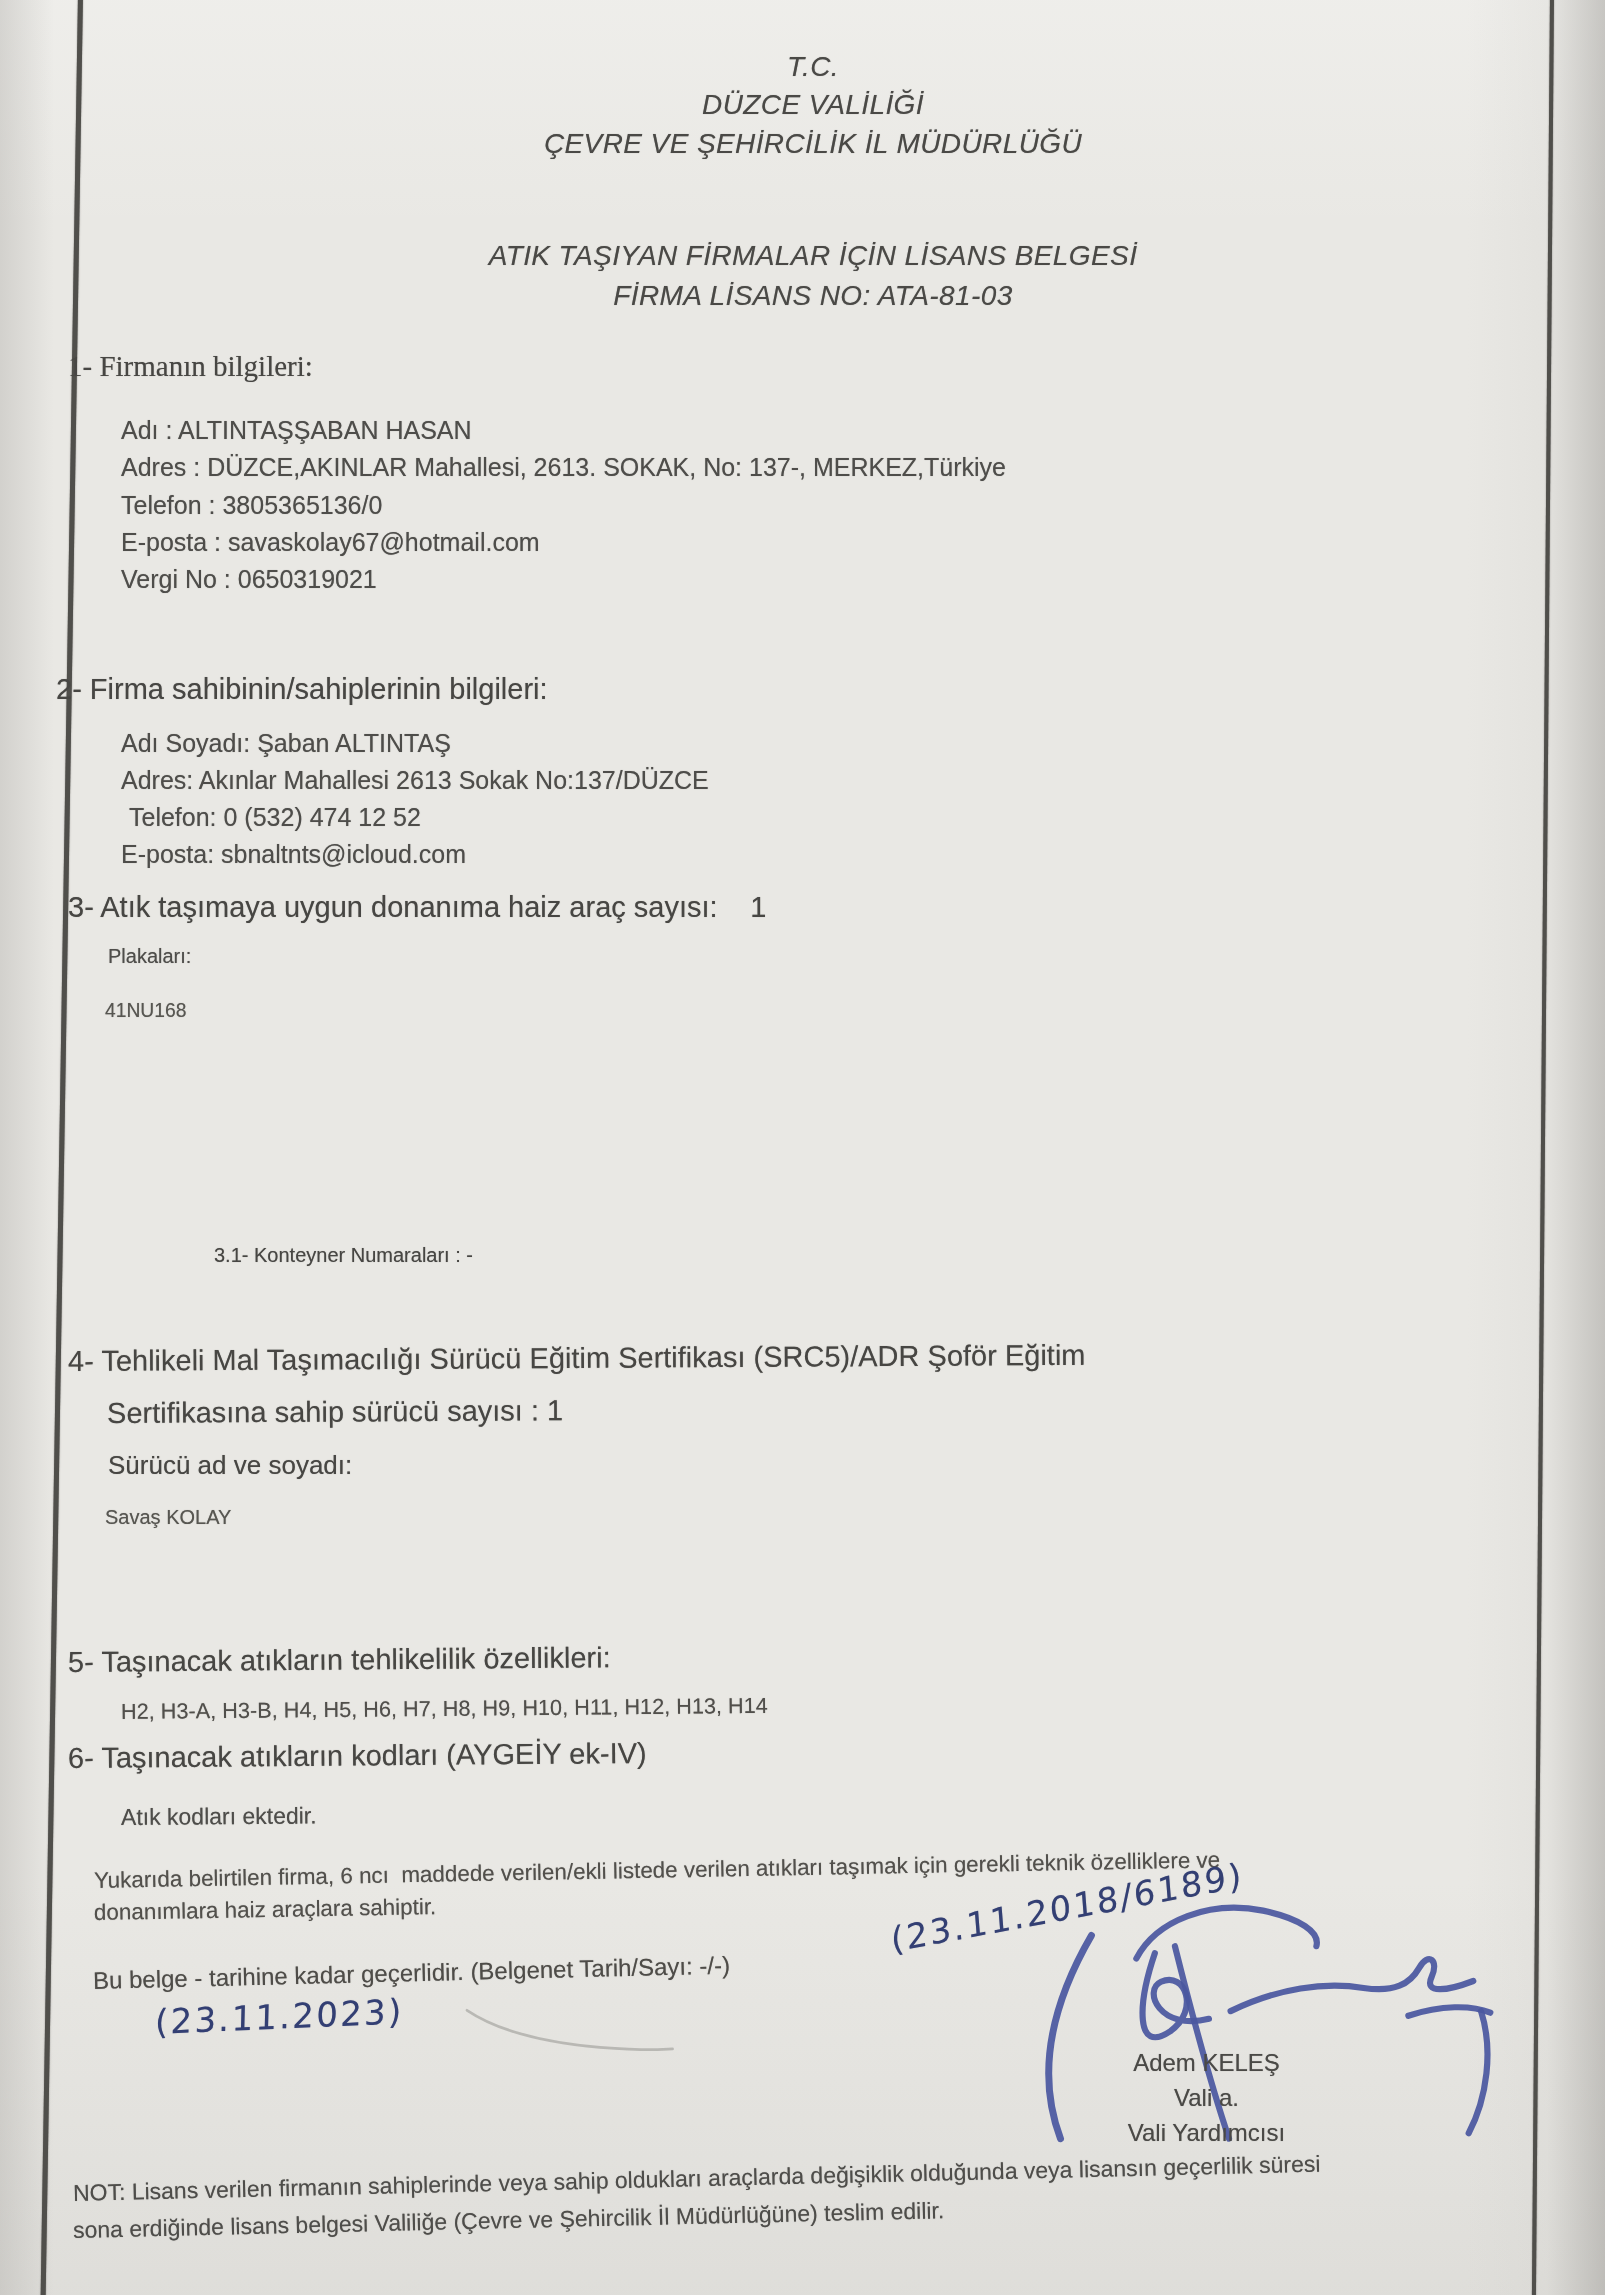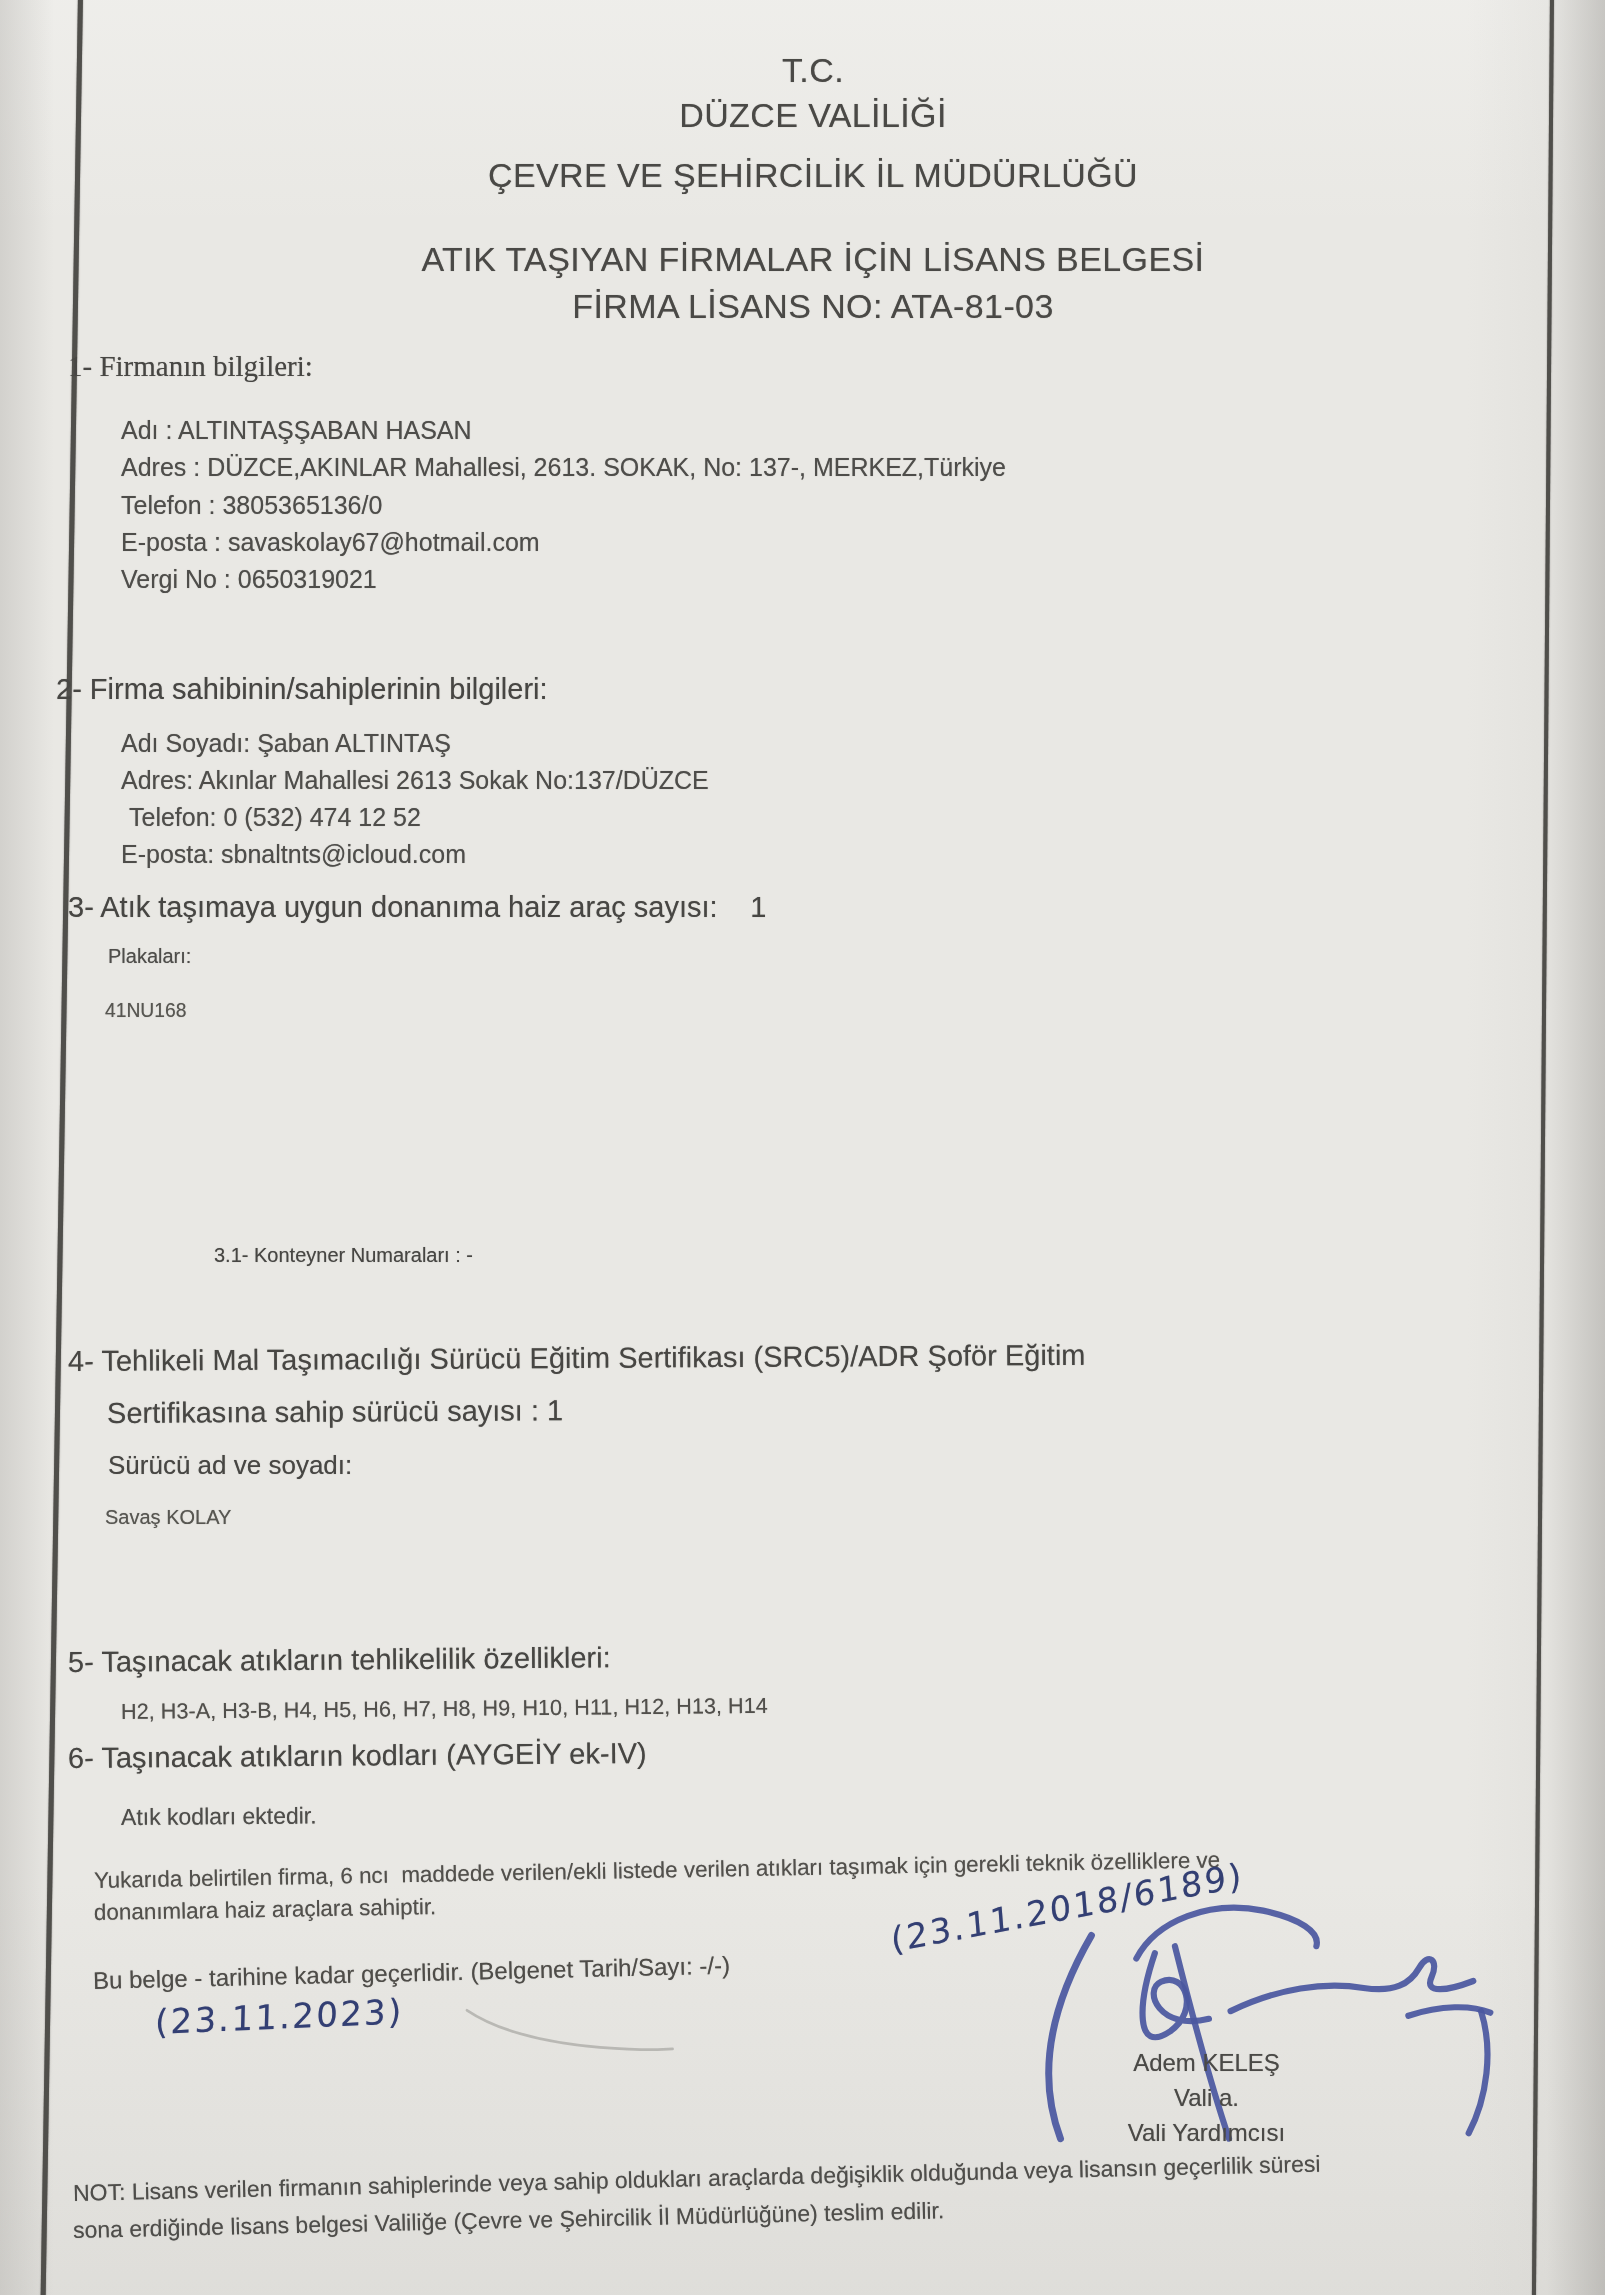--- a/index.html
+++ b/index.html
@@ -14,21 +14,21 @@
       #e9e8e4;
     font-family:"Liberation Sans", sans-serif;
   }
   .abs{position:absolute;}
   .txt{
     white-space:pre;
     color:#4b4a47;
     text-shadow:0 0 0.8px rgba(75,74,71,.55);
     font-family:"Liberation Sans", sans-serif;
   }
-  .hd{font-size:34px;color:#4a4946;letter-spacing:0.4px;}
+  .hd{font-size:28px;color:#4a4946;letter-spacing:0.4px;font-style:italic;}
   .center-block{text-align:center;}
   .sec{font-size:29px;color:#474643;}
   .det{font-size:25px;color:#4e4d4a;}
   .small-val{font-size:19.3px;color:#575651;}
   .mid{font-size:20px;color:#4e4d4a;}
   .codes{font-size:21.7px;color:#514f4b;}
   .note-sm{font-size:23px;color:#4e4d4a;}
   .foot{font-size:22.4px;color:#52504c;}
   .foot2{font-size:24px;color:#4e4c48;}
   .sig-name{font-size:24px;color:#4a4946;}
@@ -43,21 +43,21 @@
 </head>
 <body>
 
 <div class="page">
 
   <div class="abs frame-line" style="left:78px;top:-4.6px;width:4.6px;height:2306px;transform:rotate(0.93deg);transform-origin:top center;"></div>
   <div class="abs frame-line" style="left:1550px;top:-4.6px;width:3.9px;height:2306px;transform:rotate(0.45deg);transform-origin:top center;"></div>
 
   <div class="abs center-block" style="left:101px;top:51px;width:1424px;">
     <div class="txt hd" style="margin-bottom:6.2px;">T.C.</div>
-    <div class="txt hd" style="margin-bottom:21px;">DÜZCE VALİLİĞİ</div>
+    <div class="txt hd" style="margin-bottom:7px;">DÜZCE VALİLİĞİ</div>
     <div class="txt hd">ÇEVRE VE ŞEHİRCİLİK İL MÜDÜRLÜĞÜ</div>
   </div>
   <div class="abs center-block" style="left:101px;top:240px;width:1424px;">
     <div class="txt hd" style="margin-bottom:7.7px;">ATIK TAŞIYAN FİRMALAR İÇİN LİSANS BELGESİ</div>
     <div class="txt hd">FİRMA LİSANS NO: ATA-81-03</div>
   </div>
 
   <div class="abs txt sec" style="left:68px;top:350px;font-family:Liberation Serif, serif;">1- Firmanın bilgileri:</div>
   <div class="abs txt det" style="left:121px;top:416px;">Adı : ALTINTAŞŞABAN HASAN</div>
   <div class="abs txt det" style="left:121px;top:453px;">Adres : DÜZCE,AKINLAR Mahallesi, 2613. SOKAK, No: 137-, MERKEZ,Türkiye</div>

